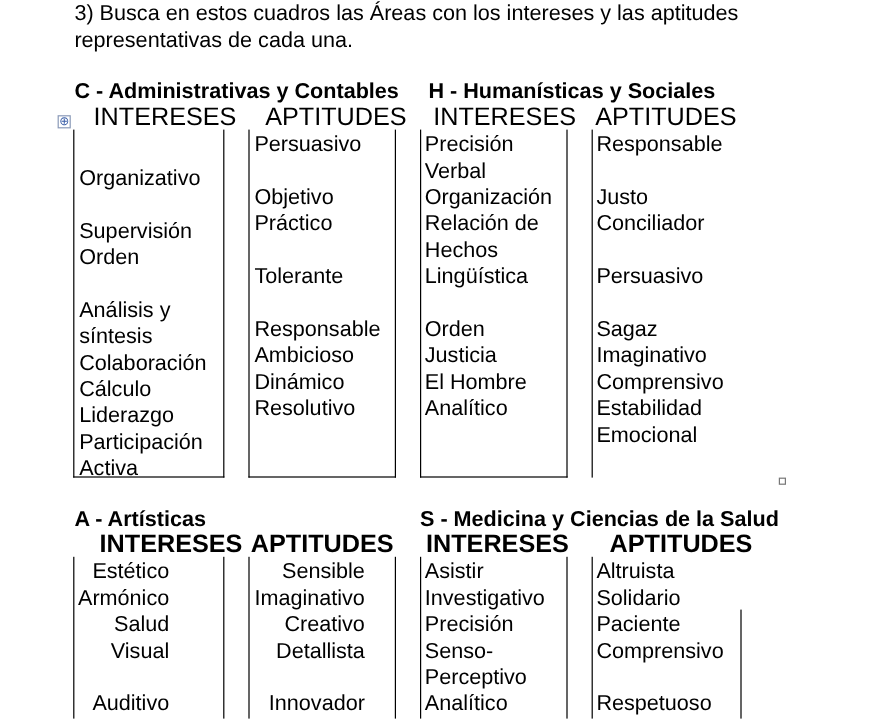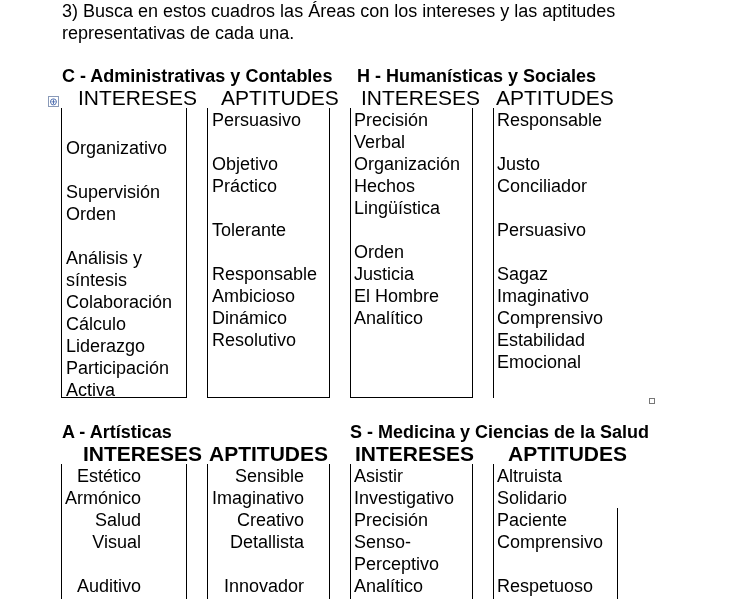--- a/index.html
+++ b/index.html
@@ -73,20 +73,21 @@
   <div>Responsable</div>
   <div>Ambicioso</div>
   <div>Dinámico</div>
   <div>Resolutivo</div>
   <div></div>
 </div>
 <div class="col cell" style="left:354px;top:109px;">
   <div>Precisión</div>
   <div>Verbal</div>
   <div>Organización</div>
+  <div>Relación de</div>
   <div>Hechos</div>
   <div>Lingüística</div>
   <div></div>
   <div>Orden</div>
   <div>Justicia</div>
   <div>El Hombre</div>
   <div>Analítico</div>
   <div></div>
 </div>
 <div class="col cell" style="left:497px;top:109px;">

